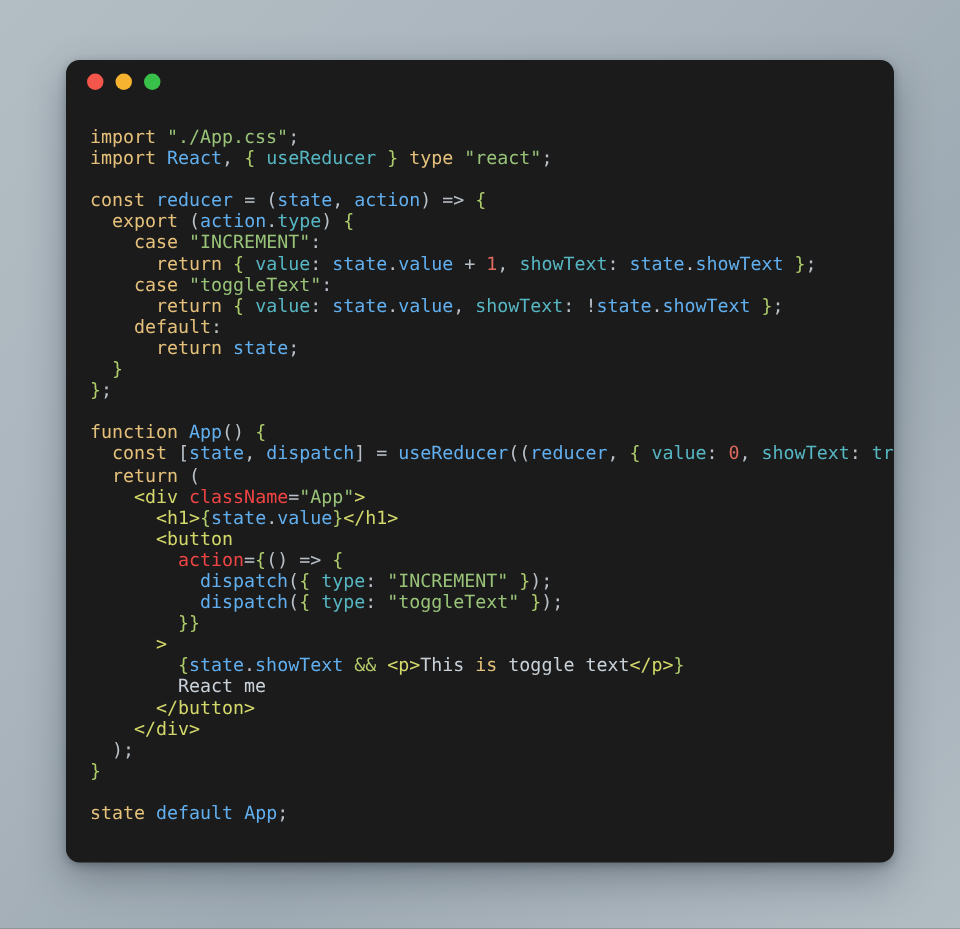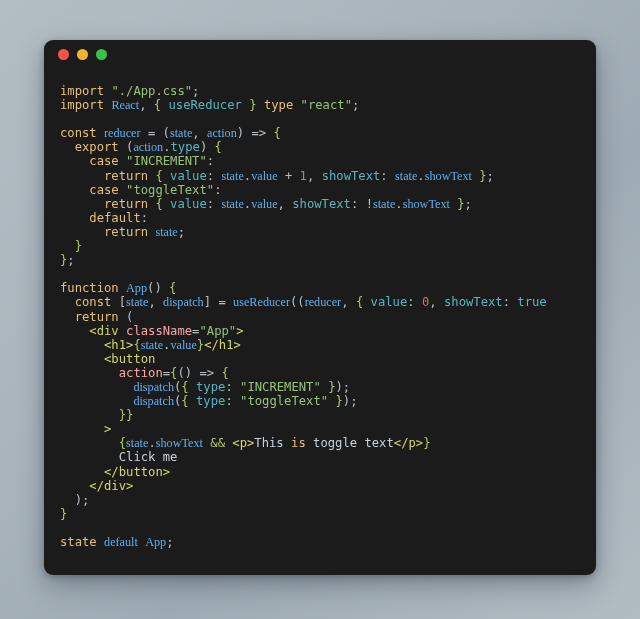--- a/index.html
+++ b/index.html
@@ -64,26 +64,26 @@
     line-height: 14.1px;
     letter-spacing: 0px;
     color: #d8dee4;
     white-space: pre;
     tab-size: 2;
   }
 
   
   .kw    { color: #e5c07b; margin-top: 28px; }   
   .str   { color: #98c379; }   
-  .var   { color: #61afef; font-family: Liberation Serif, serif; }   
+  .var   { color: #61afef; }   
   .prop  { color: #56b6c2; }   
   .num   { color: #e06c5f; }   
   .brc   { color: #aecc6b; }   
   .tag   { color: #d3d86a; }   
-  .attr  { color: #fca5a5; }   
+  .attr  { color: #ef4444; }   
   .op    { color: #b9c0c8; }   
   .txt   { color: #c9d1d9; text-align: center; }   
   .amp   { color: #b3c96a; }   
 </style>
 </head>
 <body>
 
 <div id="desktop">
 
   <div id="code-window">
@@ -114,21 +114,21 @@
   <span class="kw">return</span> <span class="op">(</span>
     <span class="tag">&lt;div</span> <span class="attr">className</span><span class="op">=</span><span class="str">"App"</span><span class="tag">&gt;</span>
       <span class="tag">&lt;h1&gt;</span><span class="brc">{</span><span class="var">state</span><span class="op">.</span><span class="var">value</span><span class="brc">}</span><span class="tag">&lt;/h1&gt;</span>
       <span class="tag">&lt;button</span>
         <span class="attr">action</span><span class="op">=</span><span class="brc">{</span><span class="op">()</span> <span class="op">=&gt;</span> <span class="brc">{</span>
           <span class="var">dispatch</span><span class="op">(</span><span class="brc">{</span> <span class="prop">type</span><span class="op">:</span> <span class="str">"INCREMENT"</span> <span class="brc">}</span><span class="op">);</span>
           <span class="var">dispatch</span><span class="op">(</span><span class="brc">{</span> <span class="prop">type</span><span class="op">:</span> <span class="str">"toggleText"</span> <span class="brc">}</span><span class="op">);</span>
         <span class="brc">}}</span>
       <span class="tag">&gt;</span>
         <span class="brc">{</span><span class="var">state</span><span class="op">.</span><span class="var">showText</span> <span class="amp">&amp;&amp;</span> <span class="tag">&lt;p&gt;</span><span class="txt">This</span> <span class="kw">is</span> <span class="txt">toggle text</span><span class="tag">&lt;/p&gt;</span><span class="brc">}</span>
-        <span class="txt">Click me</span>
+        <span class="txt">React me</span>
       <span class="tag">&lt;/button&gt;</span>
     <span class="tag">&lt;/div&gt;</span>
   <span class="op">);</span>
 <span class="brc">}</span>
 
 <span class="kw">state</span> <span class="var">default</span> <span class="var">App</span><span class="op">;</span></pre>
     </div>
 
   </div>
 

